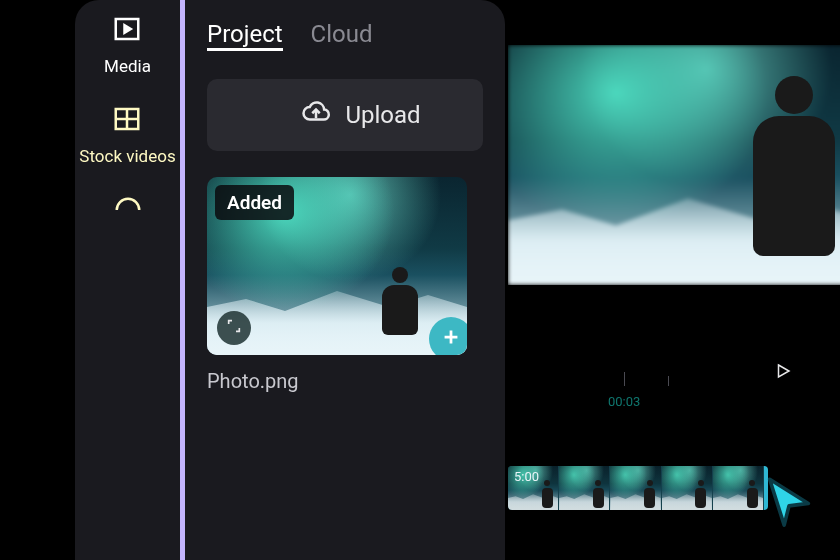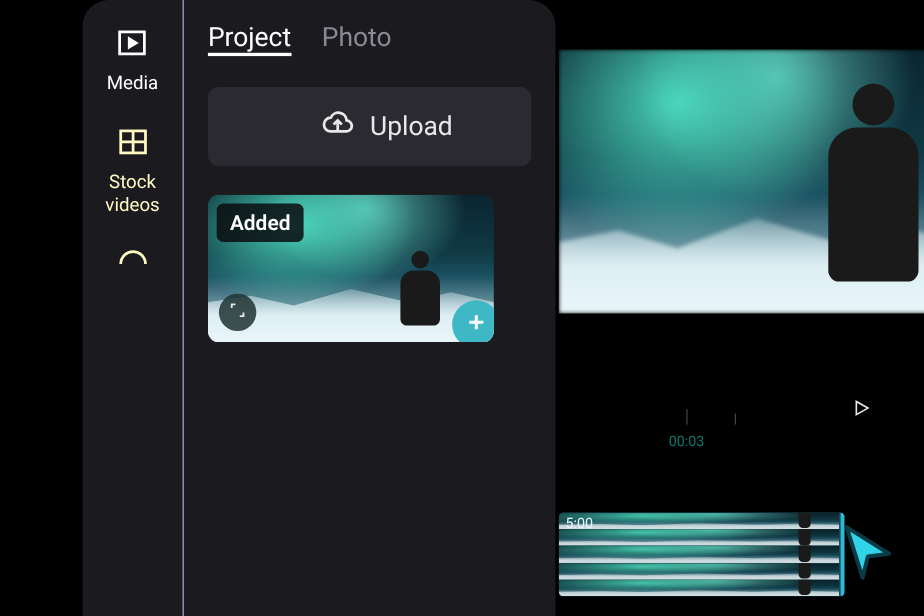--- a/index.html
+++ b/index.html
@@ -13,27 +13,27 @@
   }
   .app {
     position: absolute;
     left: 75px; top: 0;
     width: 430px; height: 560px;
     background: #1a1a1f;
     border-radius: 24px 24px 0 0;
     display: flex;
   }
   .sidebar {
-    width: 92px;
+    width: 110px;
     display: flex;
     flex-direction: column;
     align-items: center;
-    padding-top: 24px;
+    padding-top: 14px;
     gap: 28px;
-    border-right: 1px solid #c4b5fd;
+    border-right: 5px solid #c4b5fd;
   }
   .sidebar-item {
     display: flex;
     flex-direction: column;
     align-items: center;
     gap: 8px;
     cursor: pointer;
     color: #fef9c3;
   }
   .sidebar-item.active { color: #fff; }
@@ -67,21 +67,21 @@
     justify-content: center;
     gap: 14px;
     font-size: 24px;
     color: #e8e8ea;
     cursor: pointer;
     margin-bottom: 26px;
     padding-left: 32px;
   }
   .thumb-wrap { width: 260px; }
   .thumb {
-    width: 260px; height: 134px;
+    width: 260px; height: 178px;
     border-radius: 10px;
     position: relative;
     overflow: hidden;
     cursor: pointer;
   }
   .aurora {
     position: absolute; inset: 0;
     background:
       radial-gradient(ellipse 60% 80% at 30% 20%, rgba(80,230,200,0.9), rgba(20,80,90,0) 70%),
       radial-gradient(ellipse 50% 70% at 55% 10%, rgba(120,240,220,0.7), rgba(20,80,90,0) 70%),
@@ -183,28 +183,27 @@
     top: -18px;
     width: 1px; height: 10px;
     background: #4a4a52;
   }
   .tick::before { left: -40px; }
   .tick::after { left: 60px; }
   .tick.major::before { left: 16px; height: 14px; top: -22px; }
 
   .clip {
     margin-top: 56px;
-    width: 260px; height: 76px;
+    width: 260px; height: 44px;
     background: #1a5060;
     border-radius: 4px;
     display: flex;
     overflow: hidden;
     position: relative;
     border-right: 4px solid #2fb8d4;
-    flex-direction: column;
   }
   .clip-time {
     position: absolute;
     top: 3px; left: 6px;
     font-size: 13px;
     color: #e8f4f8;
     z-index: 2;
   }
   .clip-frame {
     flex: 1;
@@ -254,21 +253,21 @@
         <svg width="30" height="30" viewBox="0 0 24 24" fill="none" stroke="currentColor" stroke-width="2">
             <path d="M3 12a9 9 0 0 1 18 0"></path>
           </svg>
       </span>
     </div>
   </div>
 
   <div class="panel">
     <div class="tabs">
       <div class="tab active">Project</div>
-      <div class="tab">Photo</div>
+      <div class="tab">Cloud</div>
     </div>
 
     <div class="upload-btn">
       <span>
         <svg width="30" height="30" viewBox="0 0 24 24" fill="none" stroke="currentColor" stroke-width="2">
             <path d="M7 18a5 5 0 0 1 0-10 6 6 0 0 1 11.5 2A4 4 0 0 1 18 18H7z"></path>
             <line x1="12" y1="17" x2="12" y2="10"></line>
             <polyline points="9,13 12,10 15,13"></polyline>
           </svg>
       </span>
@@ -293,20 +292,21 @@
         </div>
         <div class="add-btn">
           <span>
             <svg width="22" height="22" viewBox="0 0 24 24" fill="none" stroke="#fff" stroke-width="3">
                 <line x1="12" y1="5" x2="12" y2="19"></line>
                 <line x1="5" y1="12" x2="19" y2="12"></line>
               </svg>
           </span>
         </div>
       </div>
+      <div class="thumb-name">Photo.png</div>
     </div>
   </div>
 </div>
 
 <div class="preview">
   <div class="aurora"></div>
   <div class="person">
       <div class="head"></div>
       <div class="body"></div>
     </div>

